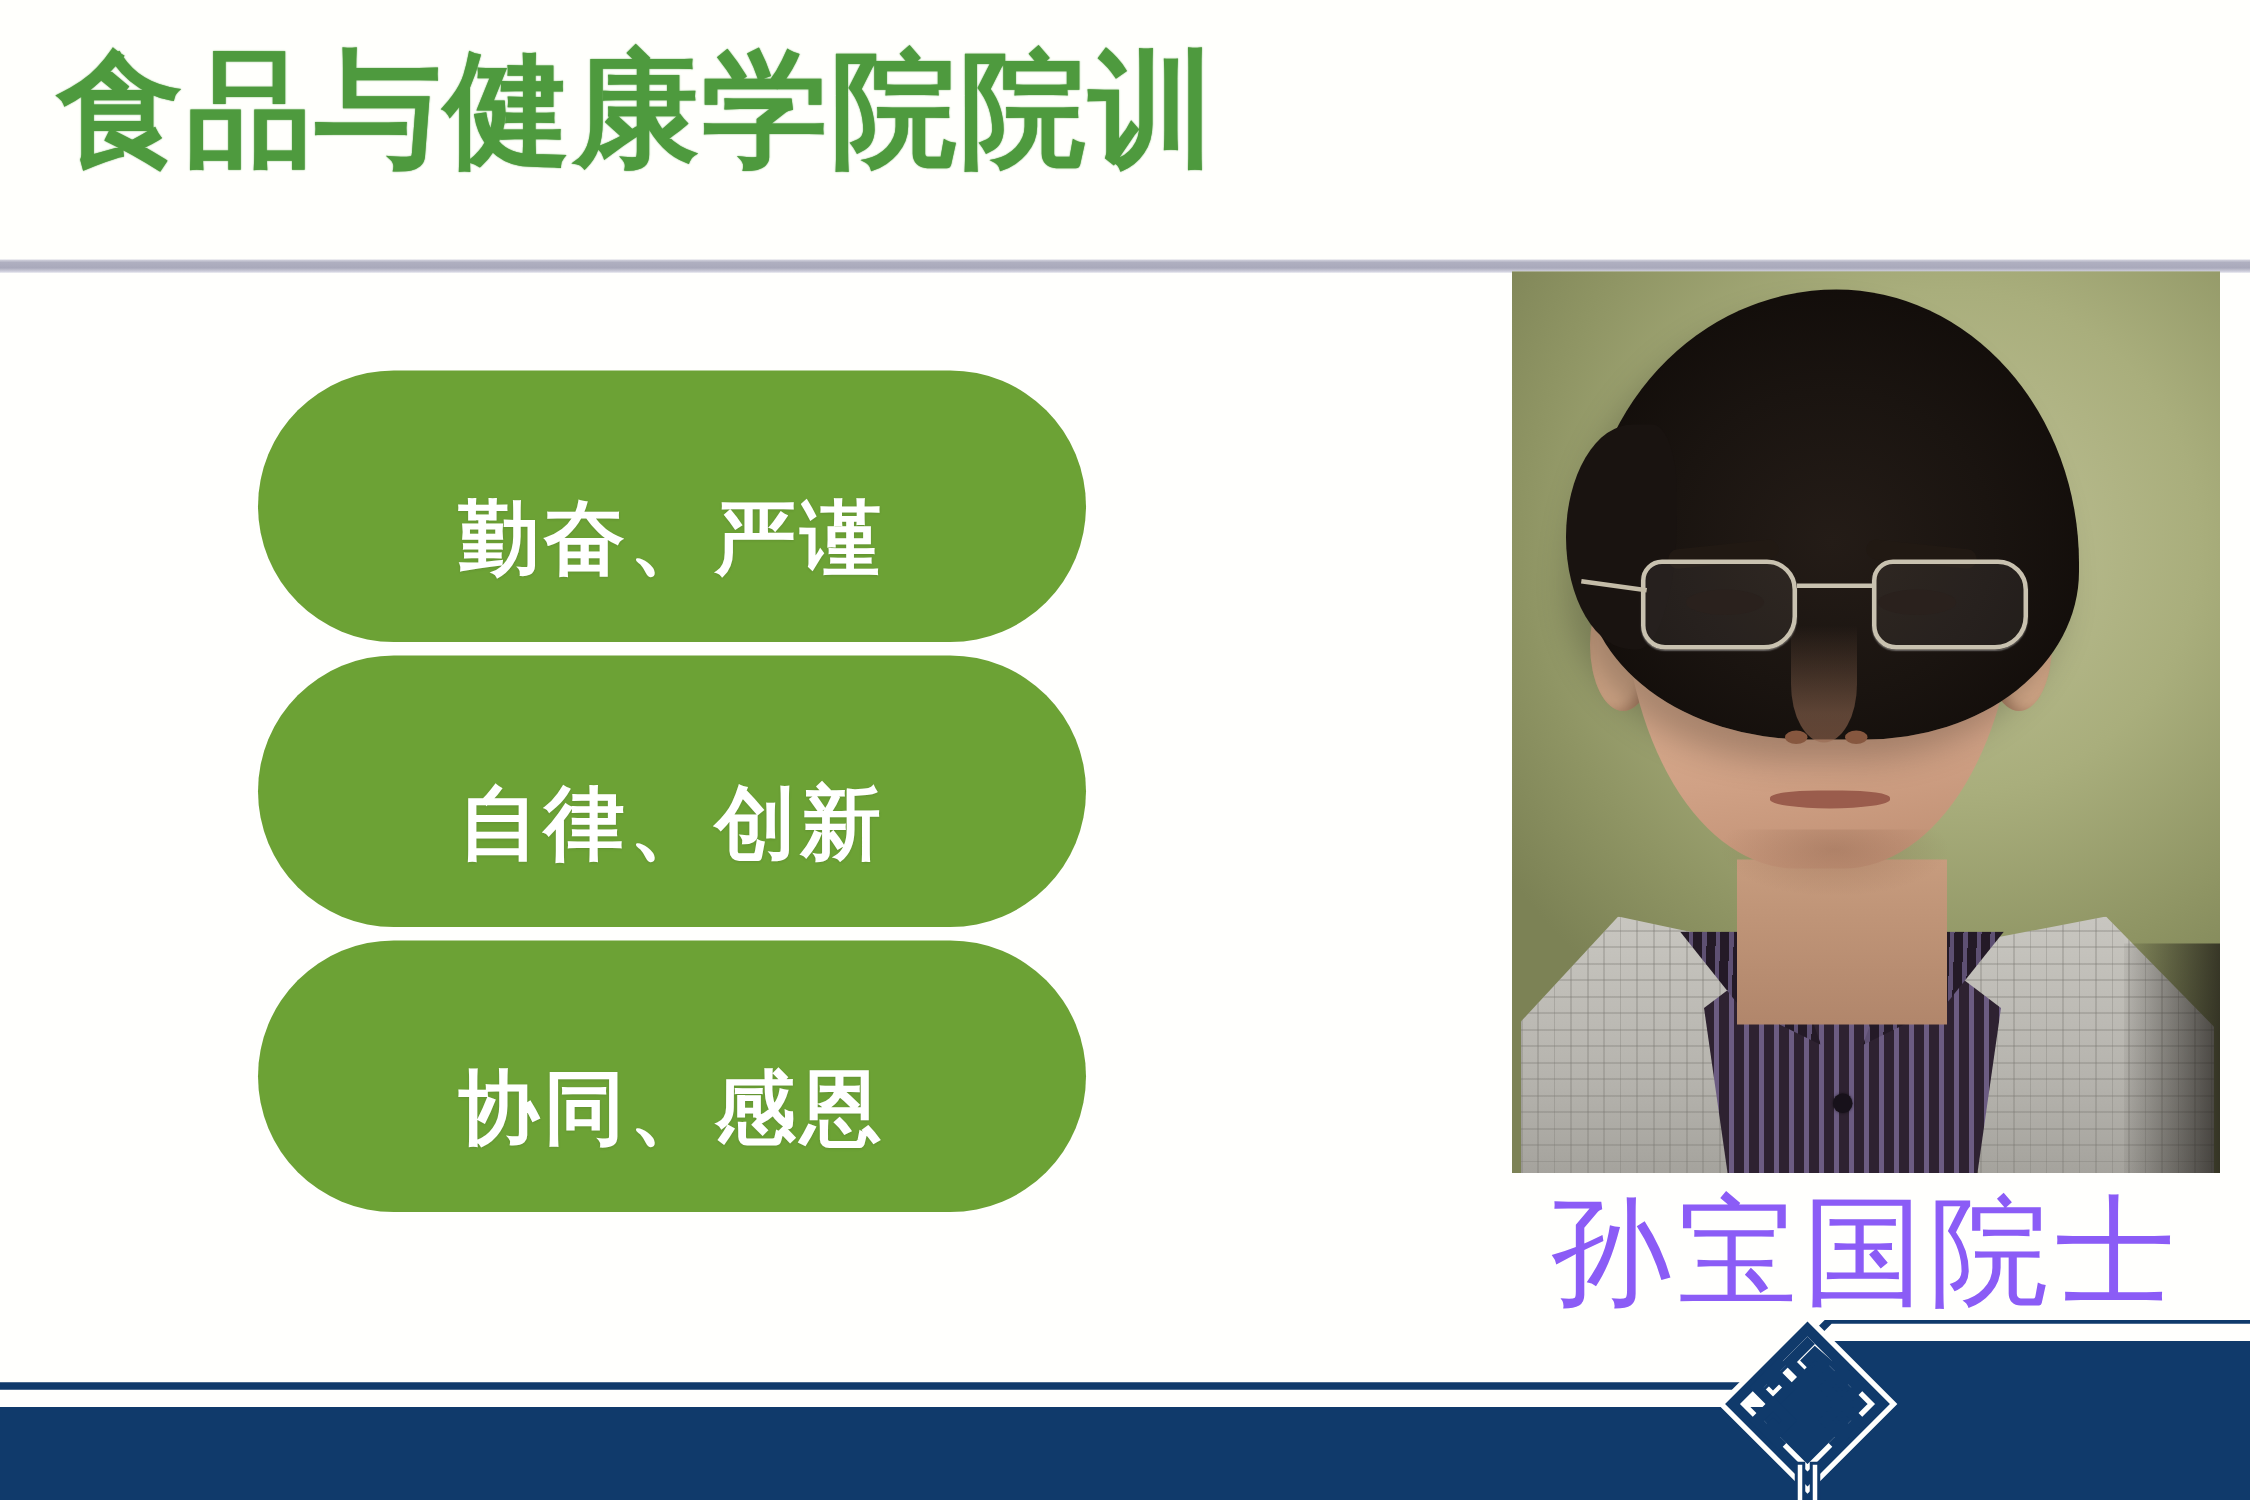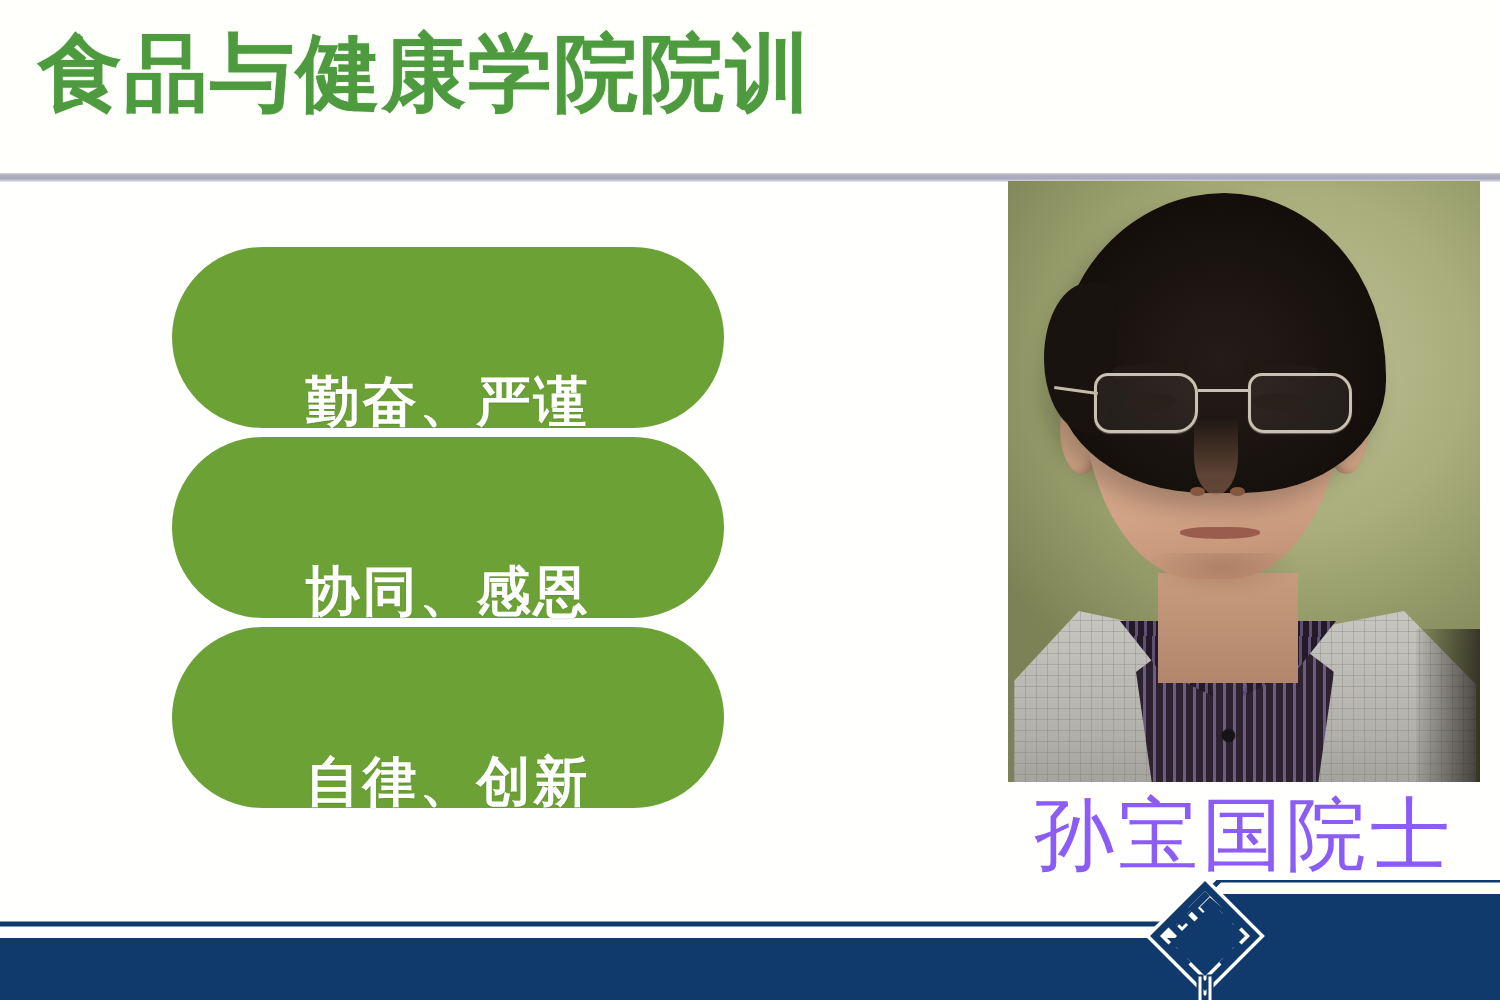--- a/index.html
+++ b/index.html
@@ -62,22 +62,23 @@
     display:flex;
     align-items:flex-end;
     justify-content:center;
   }
   .pill-label {
     color:#FFFFFF;
     font-size:54px;
     font-weight:bold;
     letter-spacing:3px;
     line-height:1;
+    padding-bottom:42px;
     white-space:nowrap;
-    font-family:Liberation Sans, sans-serif;
+    font-family:Liberation Serif, serif;
     text-shadow:0 1px 2px rgba(0,0,0,0.10);
   }
 
   
   .portrait-wrap {
     position:absolute;
     left:1008px; top:181px;
     width:472px; height:601px;
     overflow:hidden;
     background:#9AA06A;
@@ -267,25 +268,25 @@
     <div class="header-rule"></div>
   </div>
 
   <div class="pill-stack">
 
     <div class="pill">
       <span class="pill-label">勤奋、严谨</span>
     </div>
 
     <div class="pill">
+      <span class="pill-label">自律、创新</span>
+    </div>
+
+    <div class="pill">
       <span class="pill-label">协同、感恩</span>
-    </div>
-
-    <div class="pill">
-      <span class="pill-label">自律、创新</span>
     </div>
 
   </div>
 
   <div class="portrait-wrap">
     <div class="portrait">
       <div class="p-jacket-l"></div>
       <div class="p-jacket-r"></div>
       <div class="p-shirt"></div>
       <div class="p-collar-l"></div>

